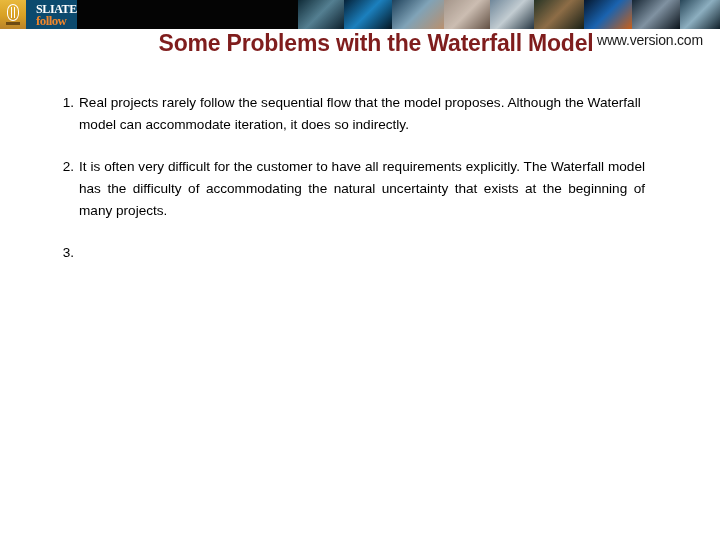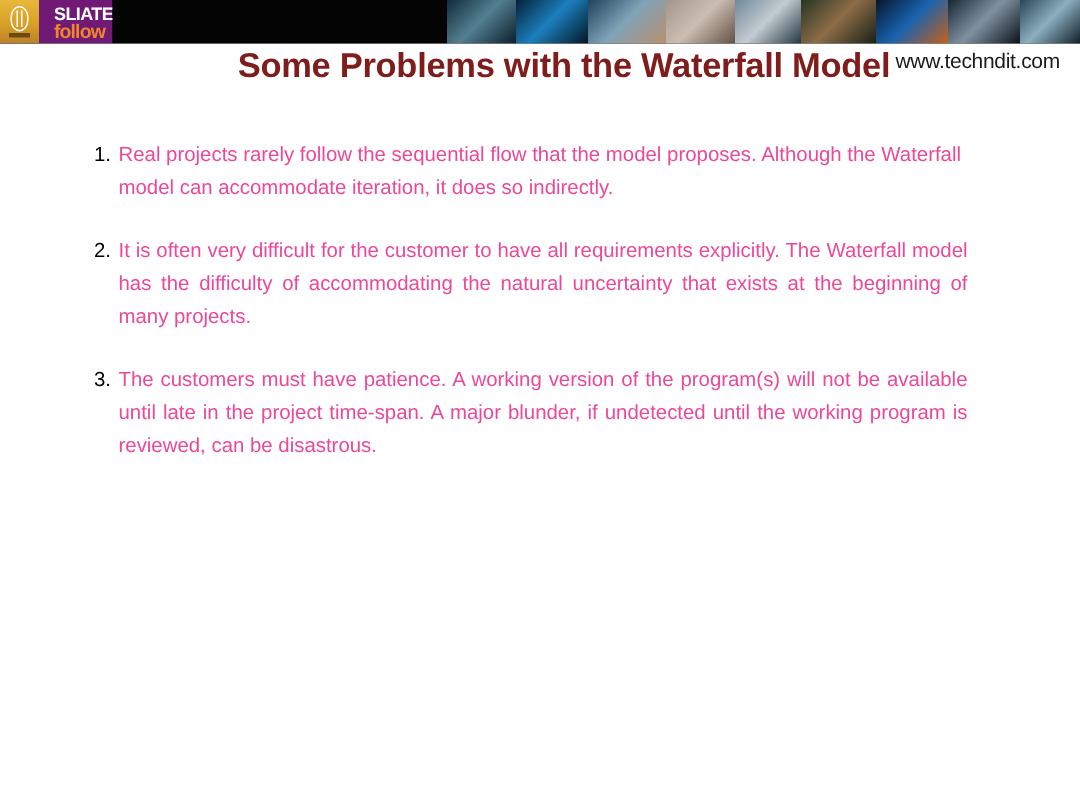--- a/index.html
+++ b/index.html
@@ -25,21 +25,22 @@
     background: #040404;
     overflow: hidden;
     display: flex;
     align-items: stretch;
   }
   .brand-block {
     display: flex;
     align-items: center;
     flex: 0 0 auto;
     height: 100%;
-    background: #701a75;
+    background: #0c4a6e;
+    font-family: Liberation Serif, serif;
   }
   .crest {
     width: 26px;
     height: 29px;
     background: linear-gradient(180deg, #e8b83c 0%, #d8a024 55%, #b9832a 100%);
     display: flex;
     align-items: center;
     justify-content: center;
     flex-direction: column;
     flex: 0 0 auto;
@@ -165,21 +166,21 @@
     font-size: 13.6px;
     line-height: 22px;
     color: #000000;
   }
   .item-text {
     flex: 1 1 auto;
     margin-left: 5px;
     margin-right: 75px;
     font-size: 13.6px;
     line-height: 22px;
-    color: #ec4899;
+    color: #000000;
     text-align: justify;
     text-justify: inter-word;
   }
   .item-text.nojustify { text-align: left; }
 </style>
 </head>
 <body>
 
 <div class="banner">
 
@@ -203,32 +204,31 @@
       <div class="thumb" style="width: 46px; background: linear-gradient(135deg, rgb(184, 167, 154) 0%, rgb(227, 211, 198) 48%, rgb(110, 90, 76) 100%);"></div>
       <div class="thumb" style="width: 44px; background: linear-gradient(135deg, rgb(125, 151, 172) 0%, rgb(217, 228, 234) 48%, rgb(42, 60, 73) 100%);"></div>
       <div class="thumb" style="width: 50px; background: linear-gradient(135deg, rgb(44, 59, 42) 0%, rgb(158, 122, 79) 48%, rgb(27, 36, 25) 100%);"></div>
       <div class="thumb" style="width: 48px; background: linear-gradient(135deg, rgb(7, 26, 51) 0%, rgb(29, 111, 196) 48%, rgb(224, 106, 28) 100%);"></div>
       <div class="thumb" style="width: 48px; background: linear-gradient(135deg, rgb(26, 43, 58) 0%, rgb(143, 163, 180) 48%, rgb(12, 21, 30) 100%);"></div>
       <div class="thumb" style="width: 40px; background: linear-gradient(135deg, rgb(45, 79, 99) 0%, rgb(157, 195, 214) 48%, rgb(18, 36, 47) 100%);"></div>
     </div>
 </div>
 
 <div class="slide-title">Some Problems with the Waterfall Model</div>
-<div class="watermark">www.techndit.com</div>
+<div class="watermark">www.version.com</div>
 
 <div class="body">
 
   <div class="item">
     <div class="item-num">1.</div>
     <div class="item-text nojustify">Real projects rarely follow the sequential flow that the model proposes. Although the Waterfall model can accommodate iteration,  it does so indirectly.</div>
   </div>
 
   <div class="item">
     <div class="item-num">2.</div>
     <div class="item-text">It is often very difficult for the customer to have all requirements explicitly. The Waterfall model has the difficulty of accommodating the natural uncertainty that exists at the beginning of many projects.</div>
   </div>
 
   <div class="item">
     <div class="item-num">3.</div>
-    <div class="item-text">The customers must have patience. A working version of the program(s) will not be available until late in the project time-span.  A major blunder, if undetected until the working program is reviewed, can be disastrous.</div>
   </div>
 
 </div>
 
 </body></html>

